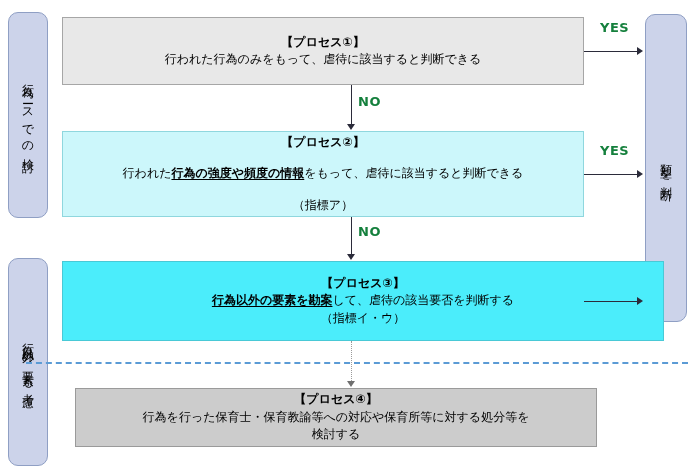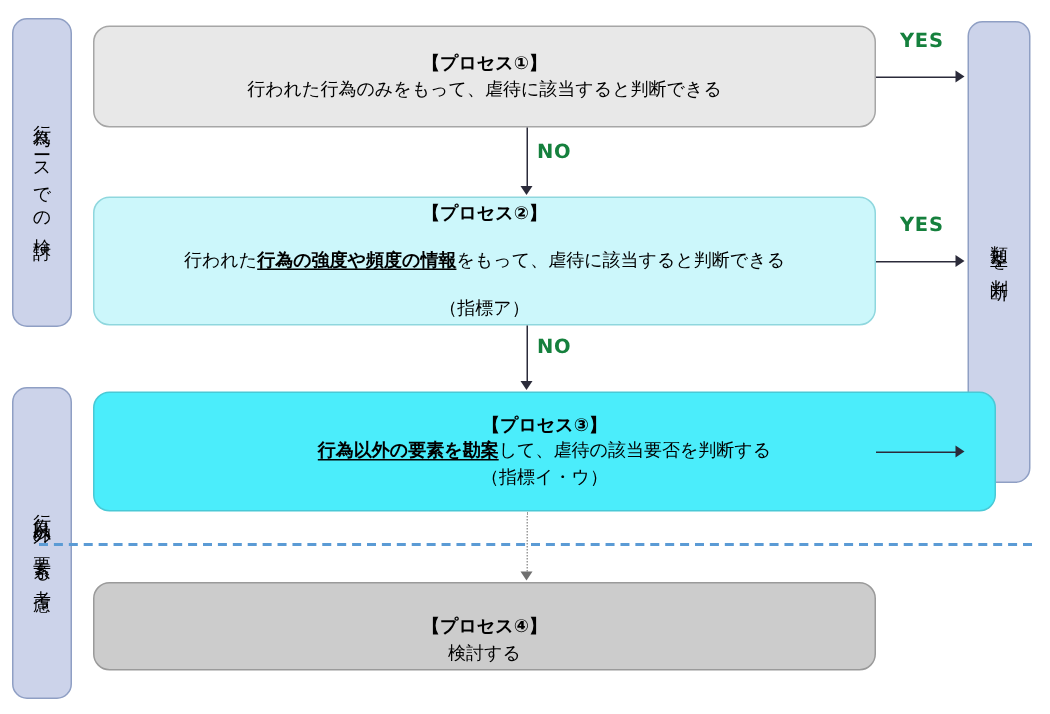--- a/index.html
+++ b/index.html
@@ -45,21 +45,20 @@
     box-sizing: border-box;
     display: flex;
     flex-direction: column;
     align-items: center;
     justify-content: center;
     text-align: center;
     font-size: 12px;
     color: #000000;
     line-height: 1.45;
     padding: 2px 6px;
-    border-radius: 11px;
   }
   .pbox .ttl {
     font-weight: bold;
     letter-spacing: 0px;
   }
   .pbox .ln {
     letter-spacing: 0px;
     white-space: nowrap;
   }
   .pbox .ul {
@@ -170,22 +169,23 @@
     <div class="ln"><span>行われた</span><span class="ul">行為の強度や頻度の情報</span><span>をもって、虐待に該当すると判断できる</span></div>
     <div class="ln">（指標ア）</div>
   </div>
 
   <div class="pbox box-cyan-bright" style="left:62px; top:261px; width:602px; height:80px;">
     <div class="ttl">【プロセス③】</div>
     <div class="ln"><span class="ul">行為以外の要素を勘案</span><span>して、虐待の該当要否を判断する</span></div>
     <div class="ln">（指標イ・ウ）</div>
   </div>
 
-  <div class="pbox box-gray-dark" style="left:62px; top:388px; width:522px; height:59px;justify-content:flex-end;">
+  <div class="pbox box-gray-dark" style="left:75px; top:388px; width:522px; height:59px;">
     <div class="ttl">【プロセス④】</div>
+    <div class="ln">行為を行った保育士・保育教諭等への対応や保育所等に対する処分等を</div>
     <div class="ln">検討する</div>
   </div>
 
   <div class="vline" style="left:351px; top:85px; height:40px;"></div>
   <div class="arrow-down" style="left:347px; top:124px;"></div>
 
   <div class="vline" style="left:351px; top:217px; height:38px;"></div>
   <div class="arrow-down" style="left:347px; top:254px;"></div>
 
   <div class="vline-dot" style="left:351px; top:341px; height:40px;"></div>

